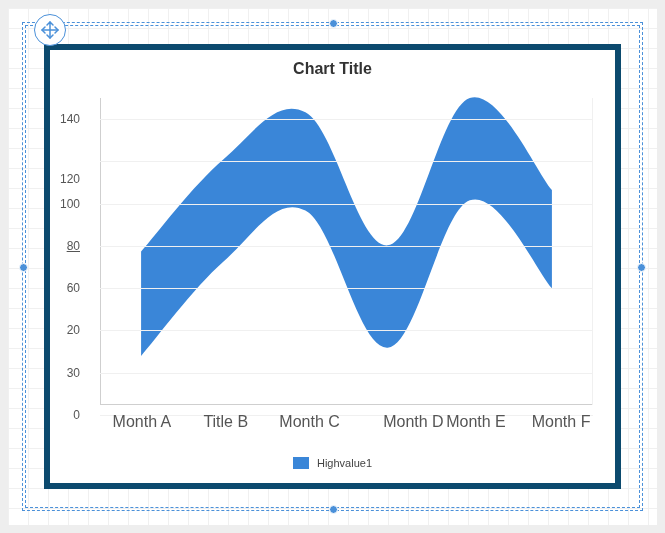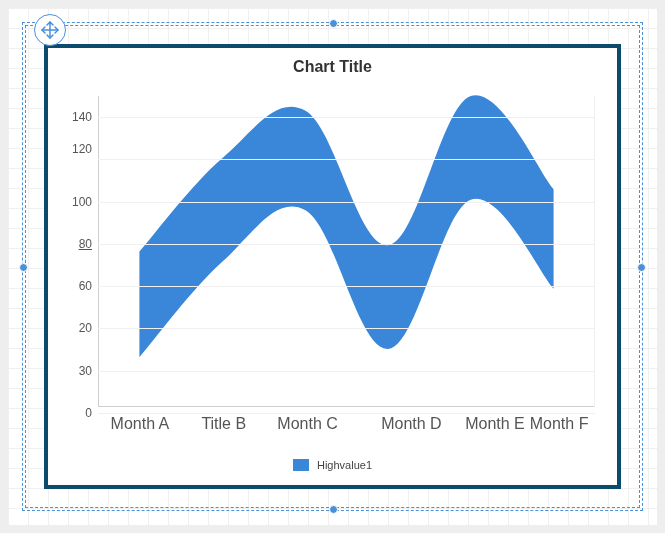--- a/index.html
+++ b/index.html
@@ -80,21 +80,21 @@
 
   
   #chart-box {
     position: absolute;
     left: 36px;
     top: 36px;
     right: 36px;
     bottom: 36px;
     background: #ffffff;
     box-sizing: border-box;
-    border: 4px solid #0c4a6e;
+    border: 6px solid #0c4a6e;
   }
   #chart-title {
     position: absolute;
     top: 10px;
     left: 0;
     right: 0;
     text-align: center;
     font-weight: 700;
     font-size: 16px;
     color: #333;
@@ -111,21 +111,21 @@
   .ytick-line {
     position: absolute;
     left: 0;
     right: 0;
     height: 0;
     border-top: 1px solid #f0f0f0;
   }
   .ytick-label {
     position: absolute;
     right: 100%;
-    margin-right: 6px;
+    margin-right: 20px;
     transform: translateY(-50%);
     font-size: 12px;
     color: #555;
     white-space: nowrap;
   }
   .xtick-label {
     position: absolute;
     top: 100%;
     margin-top: 8px;
     transform: translateX(-50%);
@@ -211,28 +211,28 @@
         <div class="ytick-label" style="top: 274.733px;">30</div>
         <div class="ytick-line" style="top: 232.467px;"></div>
         <div class="ytick-label" style="top: 232.467px;">20</div>
         <div class="ytick-line" style="top: 190.2px;"></div>
         <div class="ytick-label" style="top: 190.2px;">60</div>
         <div class="ytick-line" style="top: 147.933px;"></div>
         <div class="ytick-label" style="top: 147.933px; text-decoration: underline;">80</div>
         <div class="ytick-line" style="top: 105.667px;"></div>
         <div class="ytick-label" style="top: 105.667px; text-align: right;">100</div>
         <div class="ytick-line" style="top: 63.4px;"></div>
-        <div class="ytick-label" style="top: 53px;">120</div>
+        <div class="ytick-label" style="top: 81px;">120</div>
         <div class="ytick-line" style="top: 21.1333px;"></div>
         <div class="ytick-label" style="top: 21.1333px;">140</div>
         <div class="xtick-label" style="left: 41.9167px;">Month A</div>
         <div class="xtick-label" style="left: 125.75px;">Title B</div>
         <div class="xtick-label" style="left: 209.583px;">Month C</div>
         <div class="xtick-label" style="left: 293.417px; padding-left: 40px;">Month D</div>
-        <div class="xtick-label" style="left: 397px;">Month E</div>
+        <div class="xtick-label" style="left: 376px;">Month E</div>
         <div class="xtick-label" style="left: 461.083px;">Month F</div>
       </div>
 
     <div id="legend">
       <span class="sw" style="background: rgb(58, 134, 216);"></span>
       <span>Highvalue1</span>
     </div>
   </div>
 </div>
 

